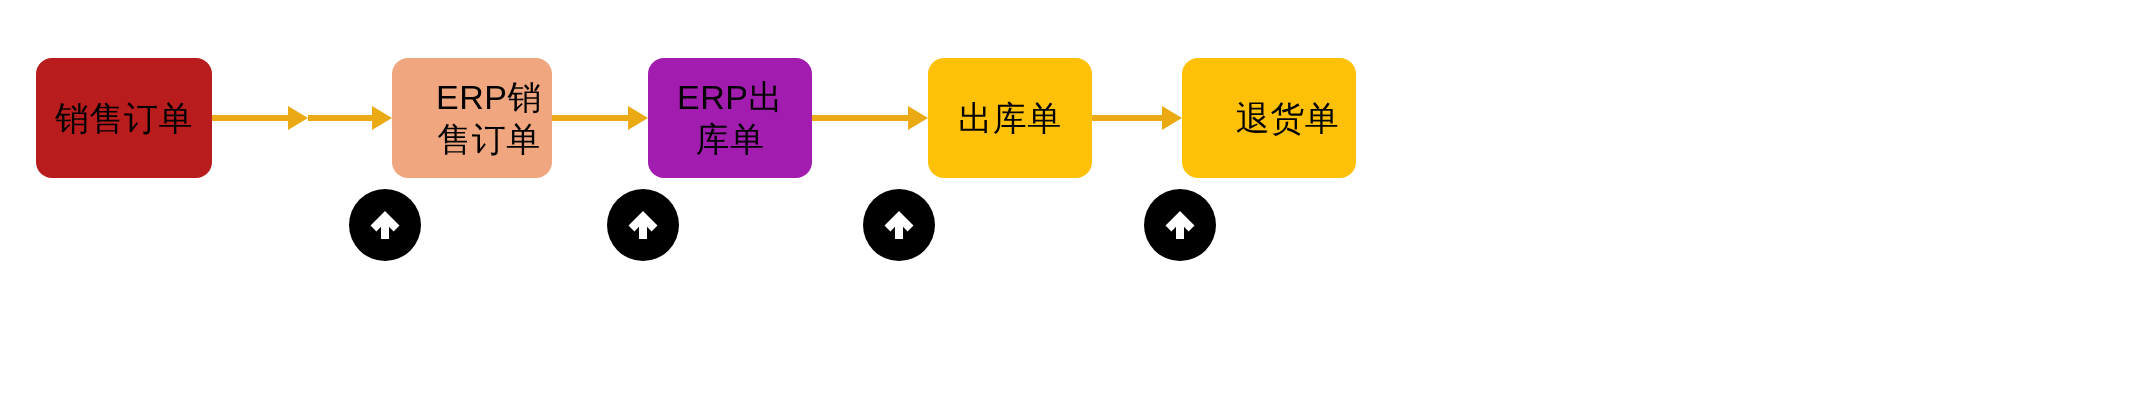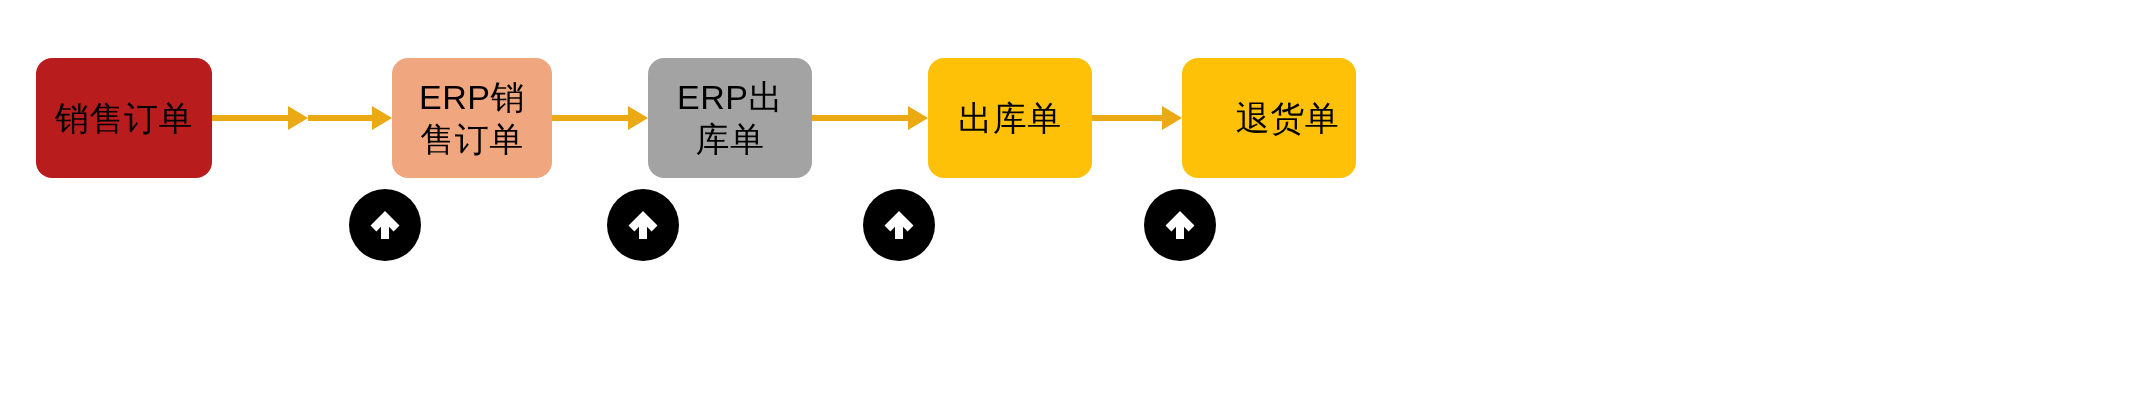--- a/index.html
+++ b/index.html
@@ -54,21 +54,21 @@
     text-align: center;
     letter-spacing: 0.5px;
     padding: 0 10px;
     white-space: pre-line;
     font-weight: 400;
   }
 
   
   .n0 { width: 176px; }
   .n1 { width: 170px; }
-  .n2 { width: 160px; }
+  .n2 { width: 160px; justify-content: flex-end; }
   .n3 { width: 164px; }
   .n4 { width: 164px; }
   .n5 { width: 174px; }
 
   
   .connector {
     flex: 0 0 auto;
     height: 20px;
     display: flex;
     flex-direction: row;
@@ -137,21 +137,21 @@
     <div class="node n2" style="background:#F0A77F;">
       <span class="node-label">ERP销
 售订单</span>
     </div>
 
     <div class="connector c2">
       <span class="shaft"></span>
       <span class="head"></span>
     </div>
 
-    <div class="node n3" style="background:#a3a3a3;">
+    <div class="node n3" style="background:#a21caf;">
       <span class="node-label">ERP出
 库单</span>
     </div>
 
     <div class="connector c3">
       <span class="shaft"></span>
       <span class="head"></span>
     </div>
 
     <div class="node n4" style="background:#FFC107;">

